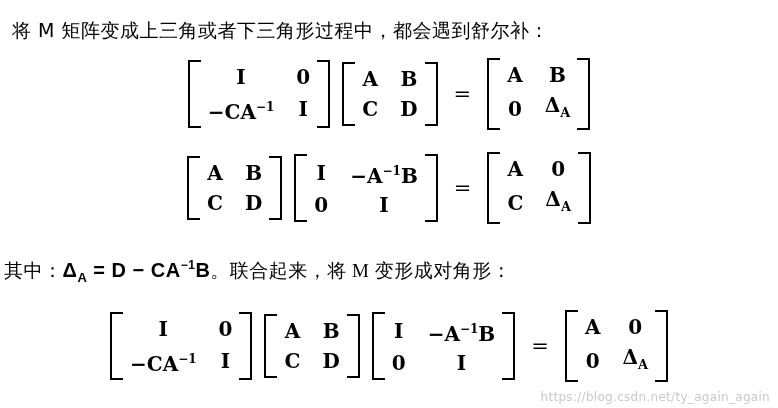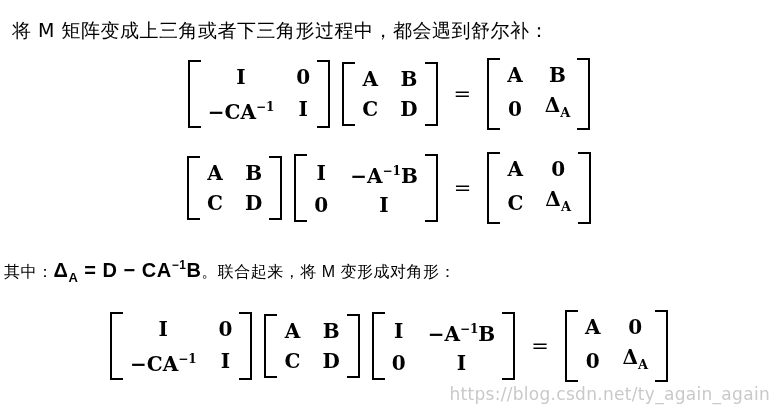--- a/index.html
+++ b/index.html
@@ -108,30 +108,30 @@
   .inline-math sup {
     font-size: 12px;
     vertical-align: super;
   }
   .sub {
     font-size: 13px;
     vertical-align: sub;
     font-weight: bold;
   }
   .cjk {
-    font-family: Liberation Sans, sans-serif;
+    font-family: Liberation Serif, serif;
     font-weight: normal;
-    font-size: 16px;
+    font-size: 19px;
   }
   .watermark {
     position: absolute;
     right: 8px;
     bottom: 4px;
     font-family: "DejaVu Sans", sans-serif;
-    font-size: 17px;
+    font-size: 12px;
     color: #c9c9c9;
     letter-spacing: 0.3px;
     white-space: nowrap;
   }
 </style>
 </head>
 <body>
 
 <div class="page">
 

